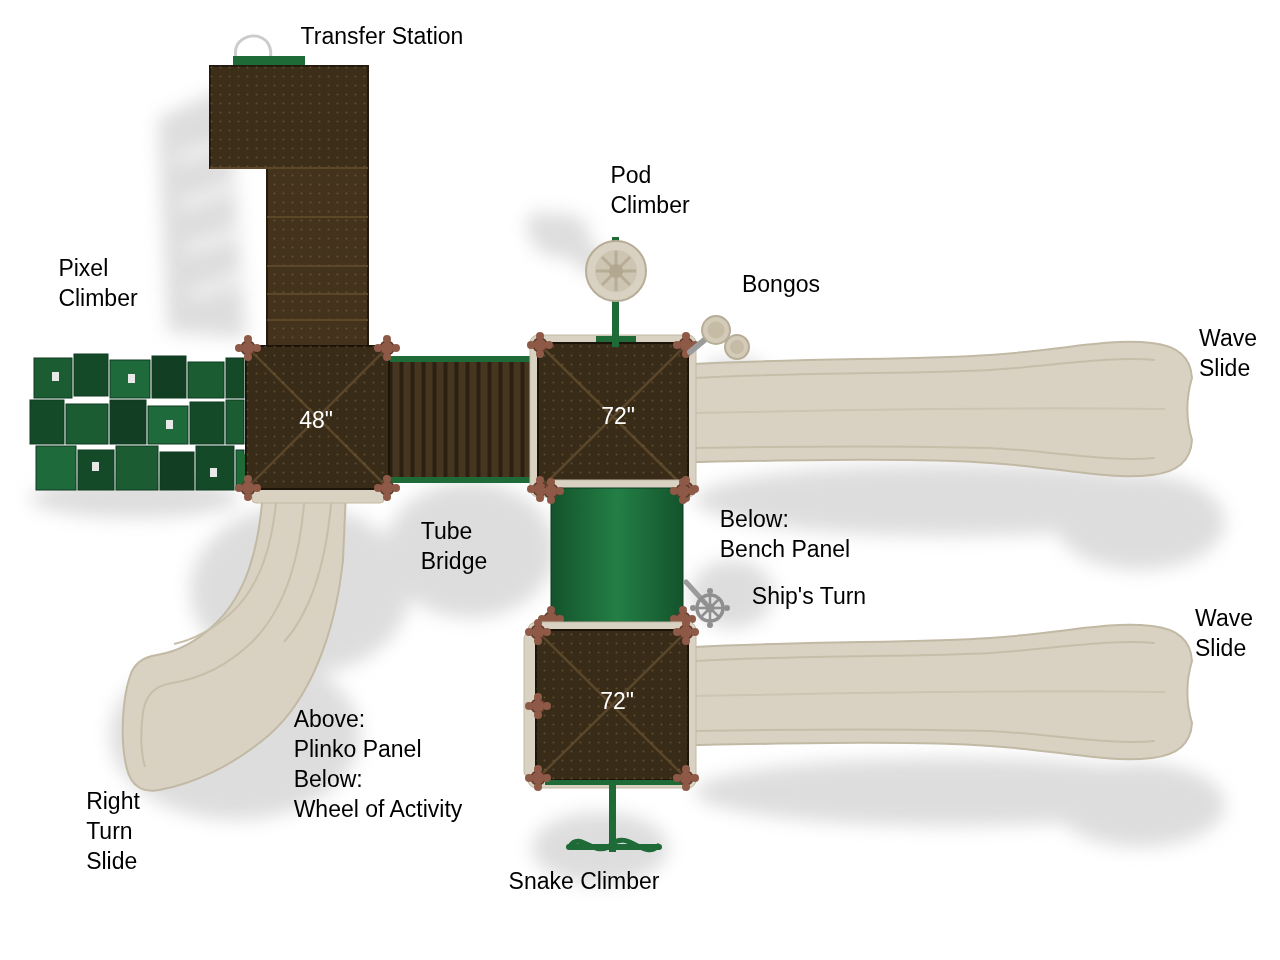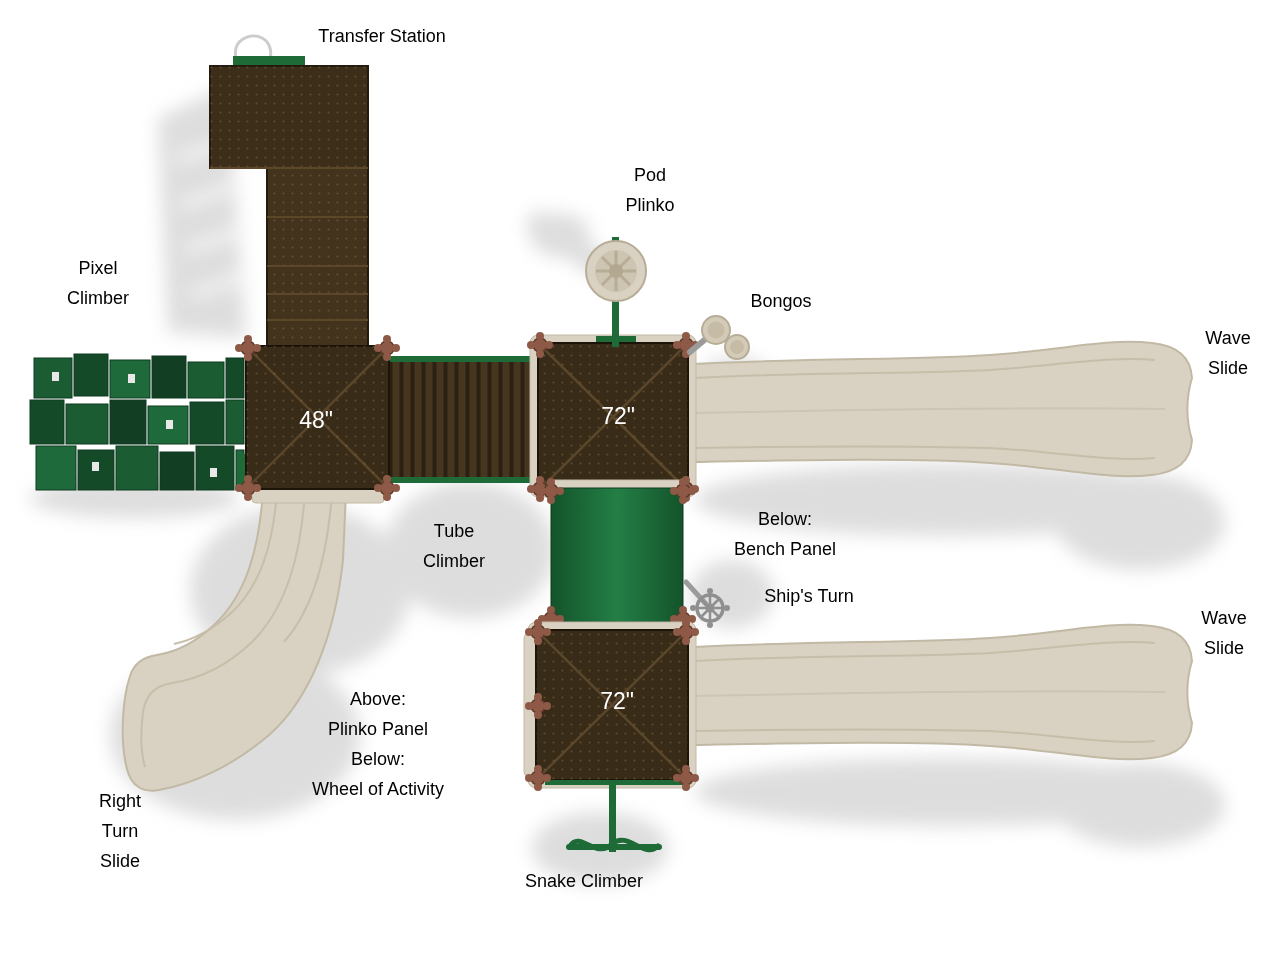--- a/index.html
+++ b/index.html
@@ -1,20 +1,20 @@
 <!DOCTYPE html>
 <html><head>
 <meta charset="utf-8">
 <style>
   html,body{margin:0;padding:0;background:#fff;}
   .stage{position:relative;width:1280px;height:960px;background:#ffffff;overflow:hidden;
          font-family:"Liberation Sans",sans-serif;}
   .stage svg{position:absolute;left:0;top:0;}
-  .label{position:absolute;transform:translate(-50%,-50%);text-align:center;
-         font-size:18px;line-height:30px;color:#000;white-space:pre-line;}
+  .label{position:absolute;transform:translate(-50%,-50%);text-align:left;
+         font-size:23px;line-height:30px;color:#000;white-space:pre-line;}
   .deck-size{position:absolute;transform:translate(-50%,-50%);text-align:center;
          font-size:23px;color:#fff;white-space:pre;}
 </style>
 </head>
 <body>
 
 <div class="stage">
 
 <svg width="1280" height="960" viewBox="0 0 1280 960">
   <defs>
@@ -236,38 +236,38 @@
 
   <g>
     <rect x="609" y="780" width="7" height="72" fill="#1e6b38"></rect>
     <rect x="566" y="844" width="96" height="6" rx="3" fill="#1e6b38"></rect>
     <path d="M570,846 C580,830 596,860 612,844 C628,830 644,860 658,846" fill="none" stroke="#1e6b38" stroke-width="5" stroke-linecap="round"></path>
   </g>
 </svg>
 
 <div class="label" style="left:382px;top:36px">Transfer Station</div>
 <div class="label" style="left:650px;top:190px">Pod
-Plinko</div>
+Climber</div>
 <div class="label" style="left:98px;top:283px">Pixel
 Climber</div>
-<div class="label" style="left:781px;top:301px">Bongos</div>
+<div class="label" style="left:781px;top:284px">Bongos</div>
 <div class="label" style="left:1228px;top:353px">Wave
 Slide</div>
 <div class="label" style="left:454px;top:546px">Tube
-Climber</div>
+Bridge</div>
 <div class="label" style="left:785px;top:534px">Below:
 Bench Panel</div>
 <div class="label" style="left:809px;top:596px">Ship's Turn</div>
 <div class="label" style="left:1224px;top:633px">Wave
 Slide</div>
-<div class="label" style="left:378px;top:744px">Above:
+<div class="label" style="left:378px;top:764px">Above:
 Plinko Panel
 Below:
 Wheel of Activity</div>
-<div class="label" style="left:120px;top:831px">Right
+<div class="label" style="left:113px;top:831px">Right
 Turn
 Slide</div>
 <div class="label" style="left:584px;top:881px">Snake Climber</div>
 
 <div class="deck-size" style="left:316px;top:420px">48"</div>
 <div class="deck-size" style="left:618px;top:416px">72"</div>
 <div class="deck-size" style="left:617px;top:701px">72"</div>
 
 </div>
 

